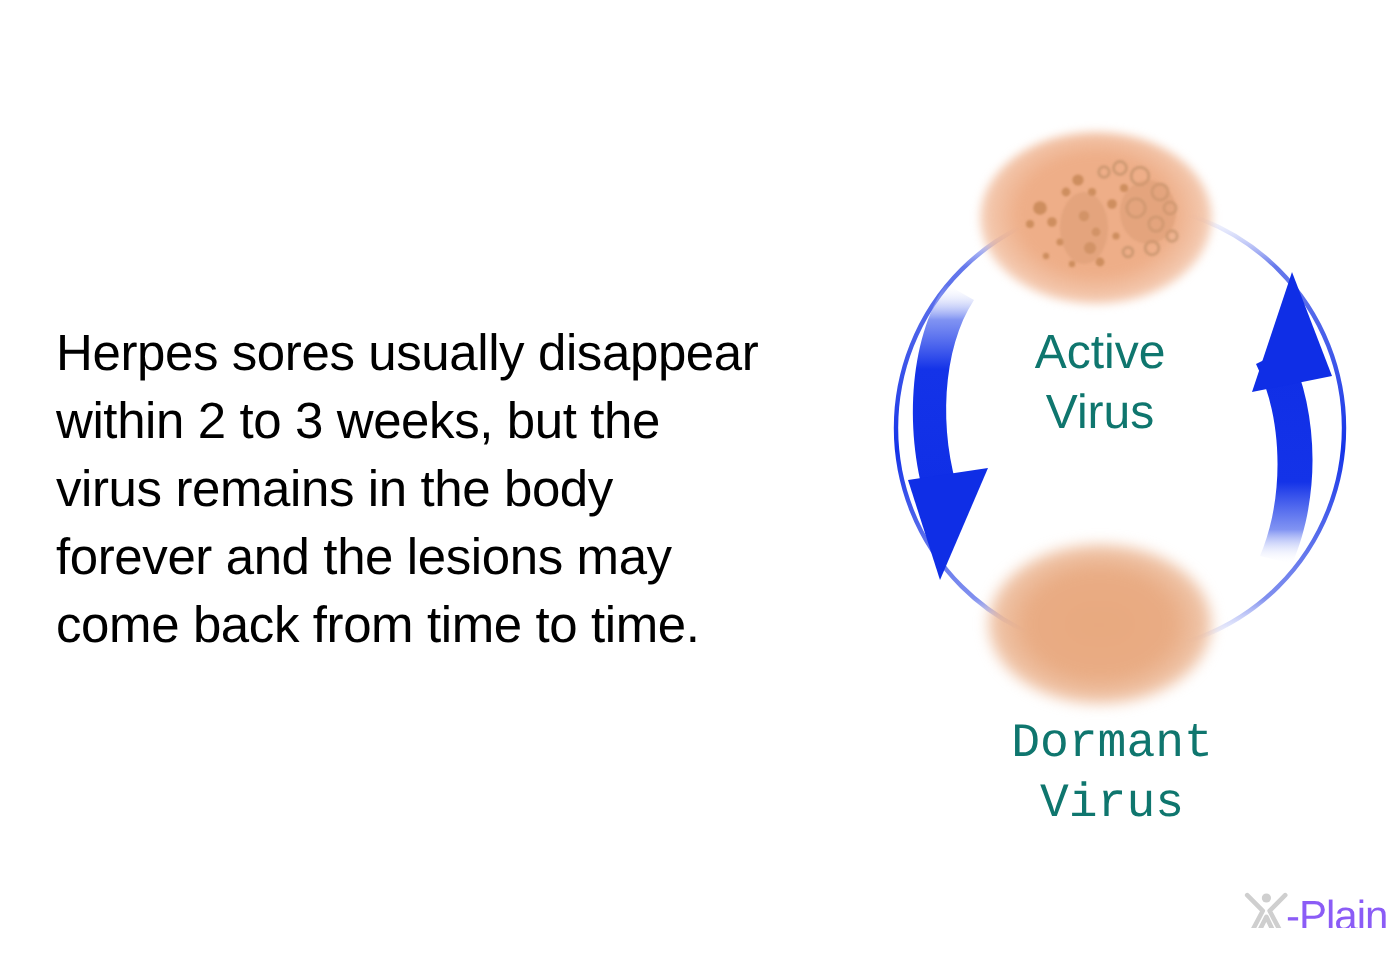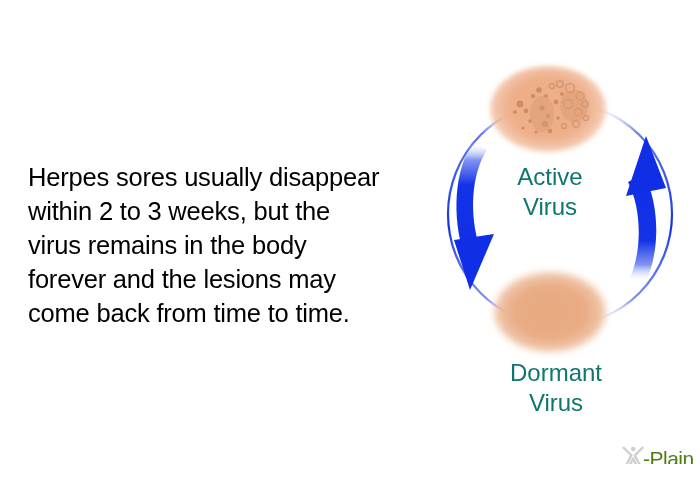--- a/index.html
+++ b/index.html
@@ -98,40 +98,41 @@
   }
   #active-label {
     left: 38px;
     top: 104px;
     width: 160px;
   }
   #dormant-label {
     left: 18px;
     top: 300px;
     width: 212px;
+    font-family: Liberation Mono, monospace;
   }
 
   
   #brand-logo {
     position: absolute;
     left: 622px;
     top: 442px;
     width: 74px;
     height: 32px;
     display: flex;
     align-items: center;
   }
   #brand-logo-mark {
     width: 22px;
     height: 26px;
     flex: none;
   }
   #brand-logo-text {
     font-size: 21px;
-    color: #4d7c0f;
+    color: #8b5cf6;
     letter-spacing: -0.5px;
     margin-left: -1px;
     line-height: 1;
   }
 </style>
 </head>
 <body>
 
 <div id="slide">
 

